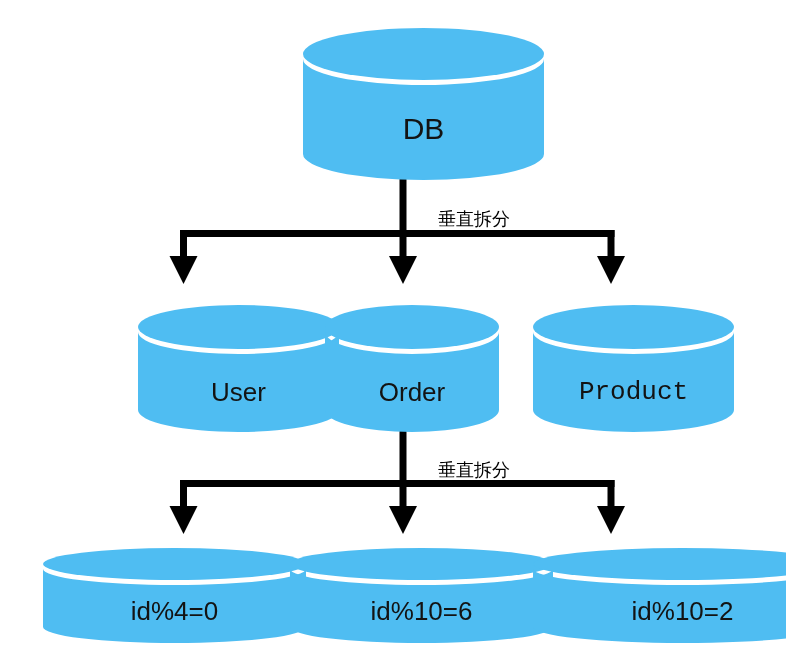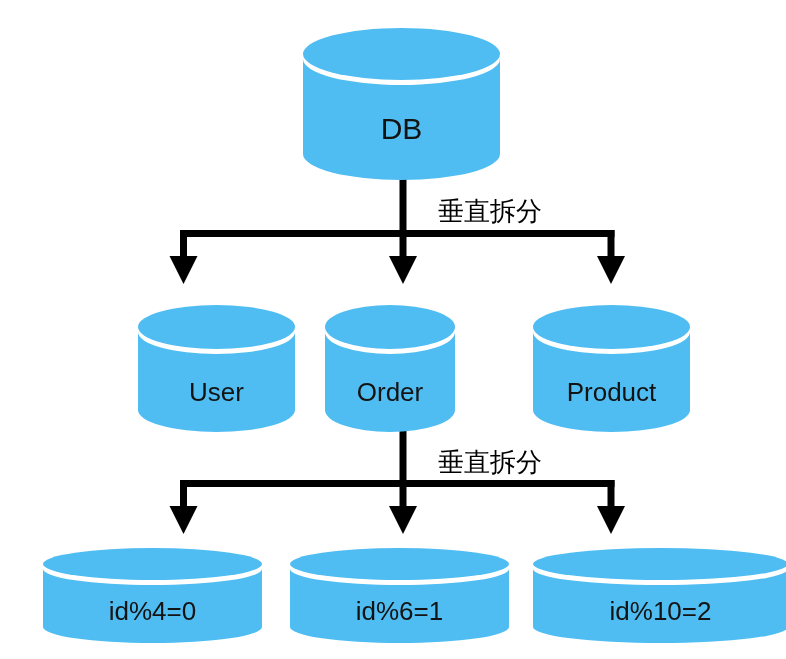--- a/index.html
+++ b/index.html
@@ -20,52 +20,53 @@
   }
   .arrows path {
     stroke: var(--arrow, #000000);
     stroke-width: 7;
     fill: none;
     stroke-linecap: butt;
   }
   .arrows polygon { fill: var(--arrow, #000000); }
 
   
-  .cyl { position: absolute; }
+  .cyl { position: absolute; padding-left: 44px; }
   .cyl svg { position: absolute; left: 0; top: 0; width: 100%; height: 100%; display: block; }
   .cyl .shape { fill: var(--cylinder-fill, #4fbdf2); }
   .cyl-label {
     position: absolute;
     left: 0; right: 0;
     text-align: center;
     transform: translateY(-50%);
     color: var(--text, #131313);
     white-space: nowrap;
   }
 
   .cyl-db      { left: 303px; top: 28px;  width: 197px; height: 152px; }
   .cyl-db      .cyl-label { top: 66.4%; font-size: 30px; }
 
   .cyl-user    { left: 105px; top: 305px; width: 157px; height: 127px; margin-left: 33px; }
   .cyl-order   { left: 325px; top: 305px; width: 130px; height: 127px; }
-  .cyl-product { left: 533px; top: 305px; width: 157px; height: 127px; }
+  .cyl-product { left: 533px; top: 305px; width: 157px; height: 127px; font-family: Liberation Mono, monospace; }
   .cyl-user .cyl-label, .cyl-order .cyl-label, .cyl-product .cyl-label { top: 68.5%; font-size: 26px; }
 
   .cyl-shard0  { left: 43px;  top: 548px; width: 219px; height: 95px; }
   .cyl-shard1  { left: 290px; top: 548px; width: 219px; height: 95px; }
   .cyl-shard2  { left: 533px; top: 548px; width: 255px; height: 95px; }
   .cyl-shard0 .cyl-label, .cyl-shard1 .cyl-label, .cyl-shard2 .cyl-label { top: 66%; font-size: 26px; }
 
   
   .split-label {
     position: absolute;
-    font-size: 26px;
+    font-size: 18px;
     line-height: 30px;
     color: var(--arrow, #000000);
     white-space: nowrap;
+    margin-top: 8px;
   }
   .split-label.vertical   { left: 438px; top: 196px; }
   .split-label.horizontal { left: 438px; top: 447px; }
 </style>
 </head>
 <body>
 
 <div class="canvas">
 
   <svg class="arrows" viewBox="0 0 786 659" aria-hidden="true">
@@ -131,21 +132,21 @@
       <path class="shape" d="M0 21 A109.5 16 0 0 0 219 21 L219 79 A109.5 16 0 0 1 0 79 Z"></path>
     </svg>
     <span class="cyl-label">id%4=0</span>
   </div>
 
   <div class="cyl cyl-shard1">
     <svg viewBox="0 0 219 95" preserveAspectRatio="none">
       <ellipse class="shape" cx="109.5" cy="16" rx="109.5" ry="16"></ellipse>
       <path class="shape" d="M0 21 A109.5 16 0 0 0 219 21 L219 79 A109.5 16 0 0 1 0 79 Z"></path>
     </svg>
-    <span class="cyl-label">id%6=1</span>
+    <span class="cyl-label">id%10=6</span>
   </div>
 
   <div class="cyl cyl-shard2">
     <svg viewBox="0 0 219 95" preserveAspectRatio="none">
       <ellipse class="shape" cx="109.5" cy="16" rx="109.5" ry="16"></ellipse>
       <path class="shape" d="M0 21 A109.5 16 0 0 0 219 21 L219 79 A109.5 16 0 0 1 0 79 Z"></path>
     </svg>
     <span class="cyl-label">id%10=2</span>
   </div>
 

